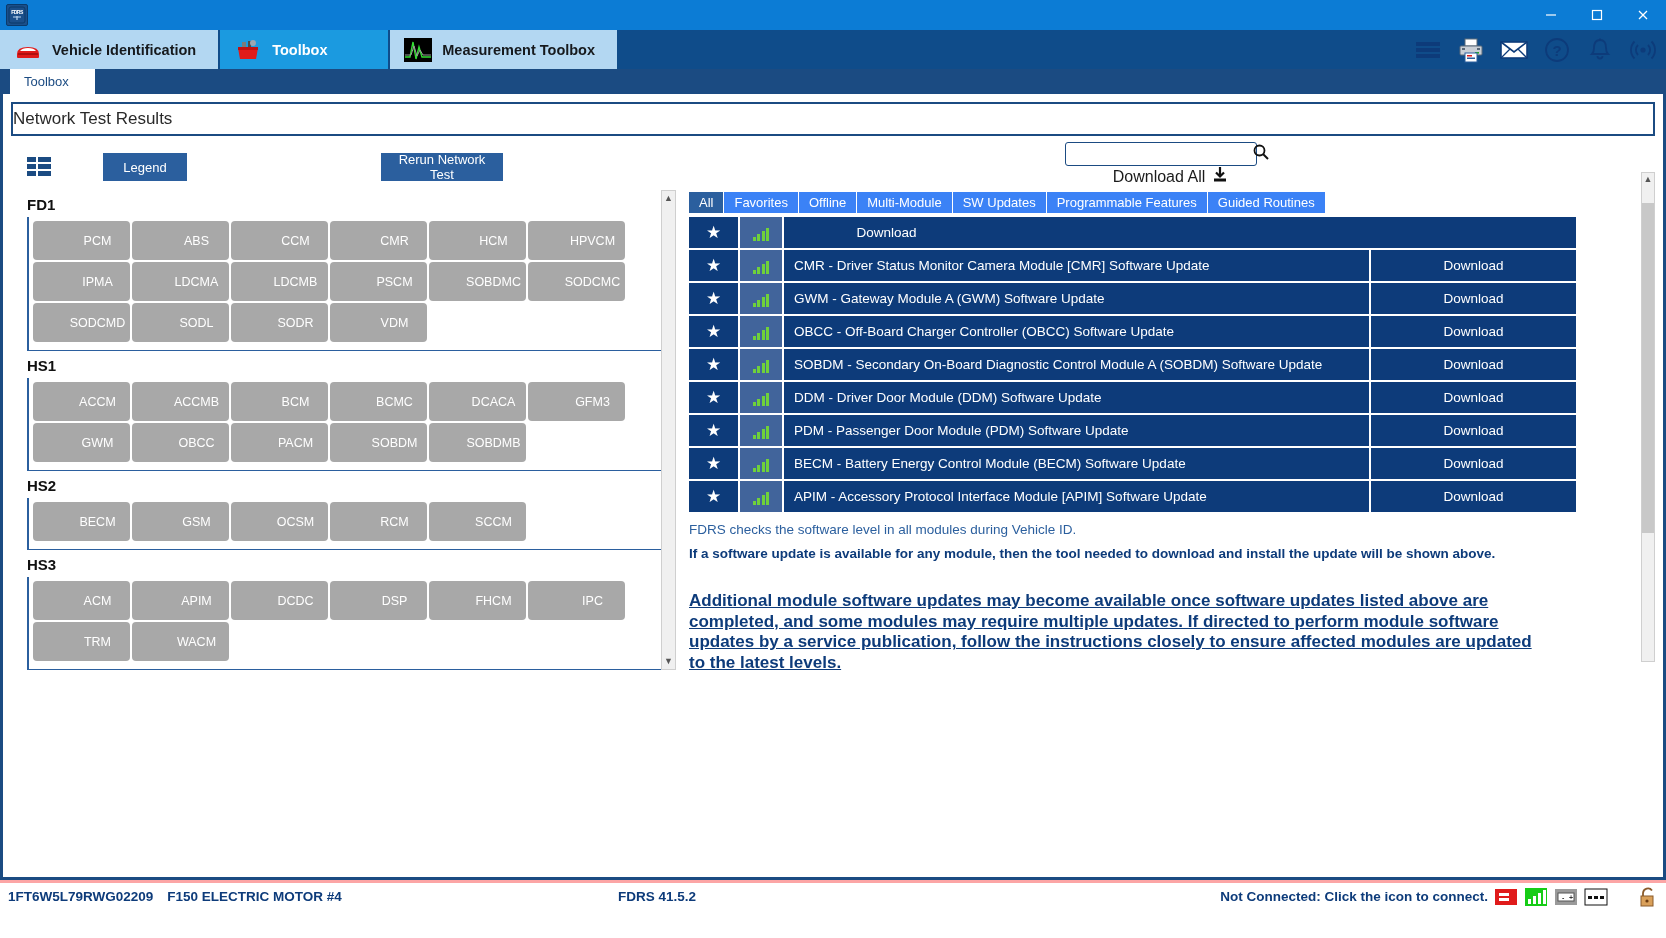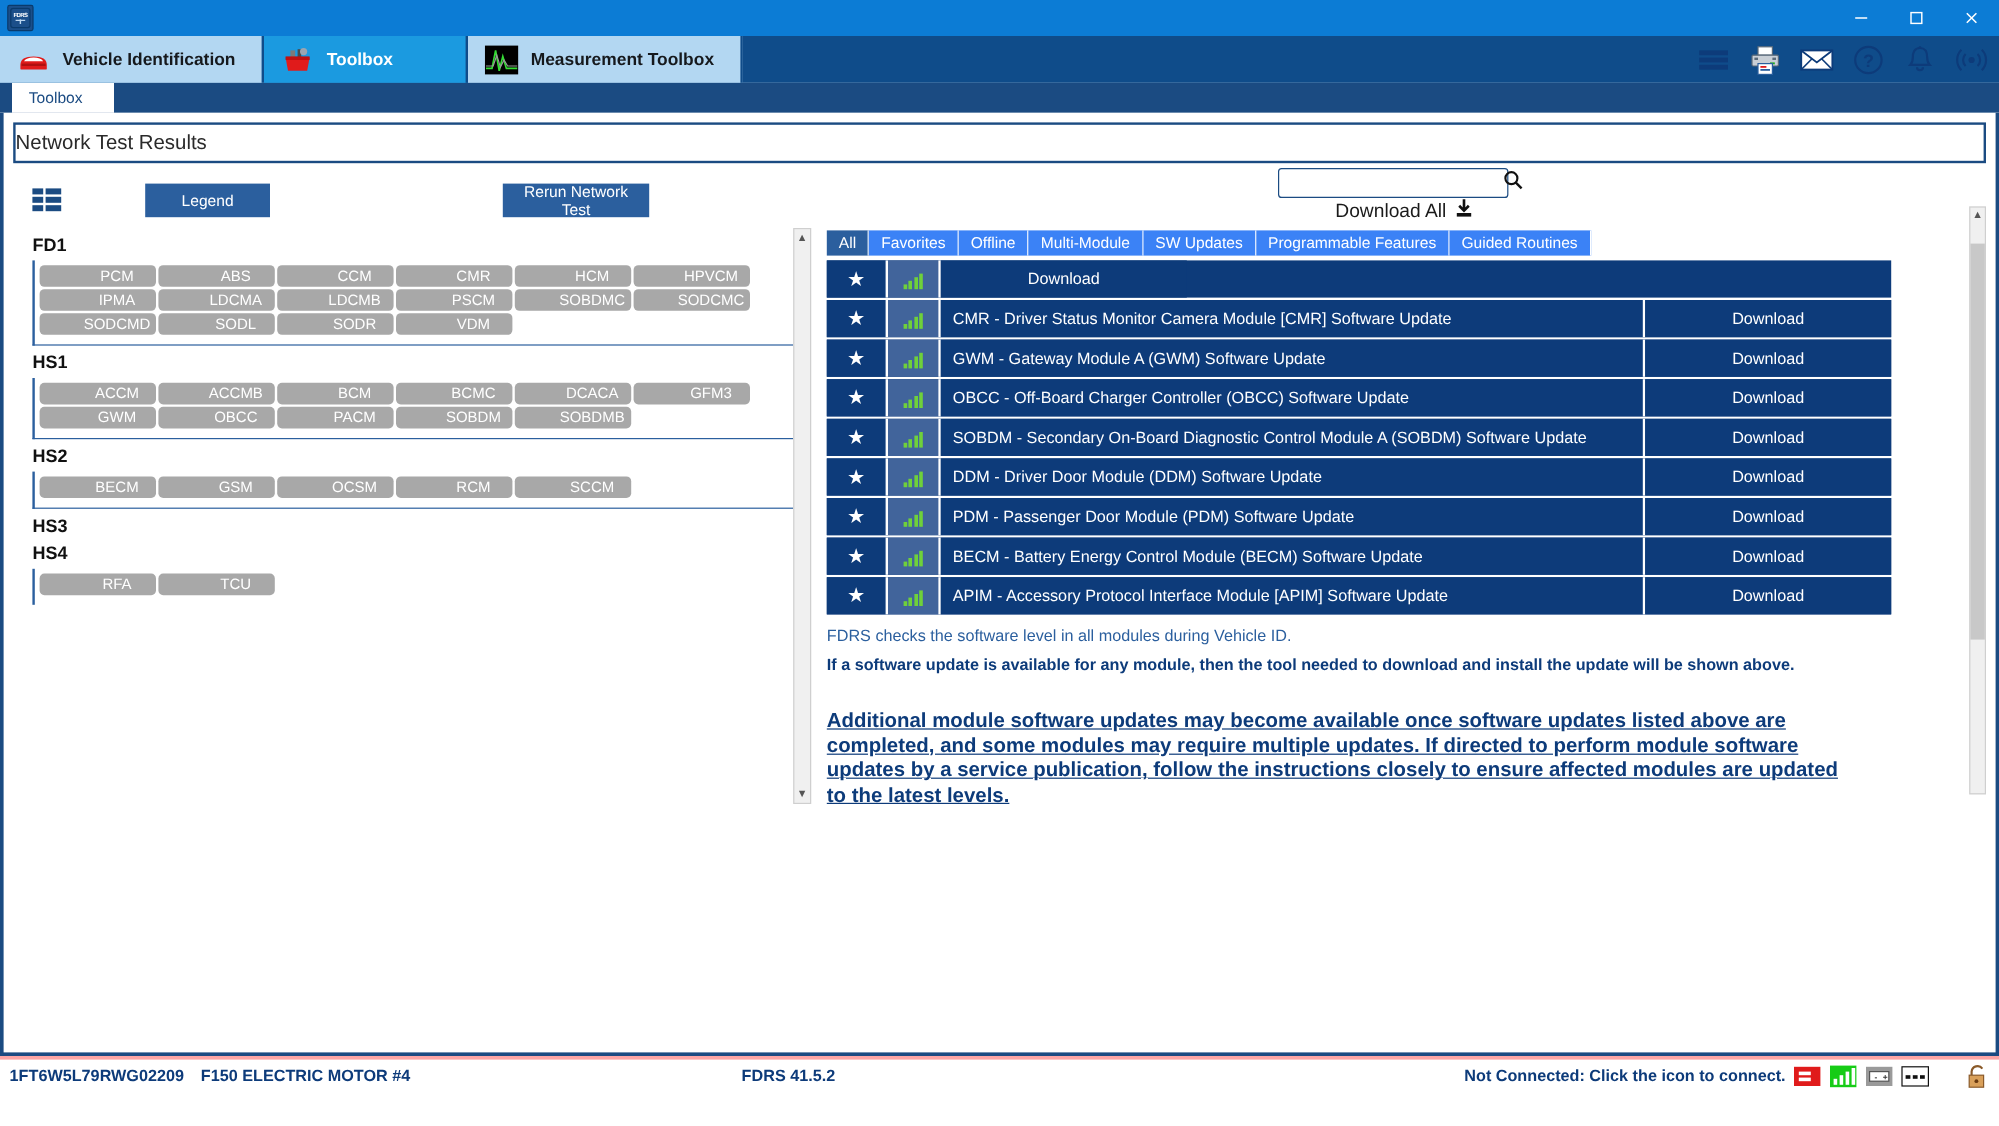--- a/index.html
+++ b/index.html
@@ -109,40 +109,40 @@
   .left-toolbar { display: flex; align-items: center; height: 34px; margin-top: 6px; }
   .grid-icon { width: 24px; height: 20px; margin-left: 16px; display: grid;
     grid-template-columns: 9px 13px; grid-template-rows: 5px 5px 5px; gap: 2px; }
   .grid-icon i { background: #1b4b82; display: block; }
   .btn-blue {
     background: #2b5f9e; color: #fff; border: none;
     font-size: 13px; font-family: "Liberation Sans", sans-serif;
     height: 28px; display:flex; align-items:center; justify-content:center;
     cursor: pointer;
   }
-  #legend-btn { width: 104px; margin-left: 70px; }
+  #legend-btn { width: 84px; margin-left: 52px; }
   #rerun-btn  { width: 122px; margin-left: 194px; }
 
   .net-scroll {
     position: absolute; top: 46px; left: 0; width: 658px; height: 480px;
     overflow: hidden;
   }
   .net-inner { width: 640px; }
   .net-group-title { font-size: 15px; font-weight: bold; color: #111; margin: 6px 0 4px 16px; }
   .net-group-body {
     border-left: 2px solid #2b5f9e;
     border-bottom: 1px solid #2b5f9e;
     margin-left: 16px;
     padding: 4px 0 6px 0;
     width: 634px;
   }
   .net-group-body.nobottom { border-bottom: none; }
   .mod-row { display: flex; gap: 2px; margin-bottom: 2px; padding-left: 4px; }
   .mod {
-    width: 97px; height: 18px;
+    width: 97px; height: 39px;
     background: #a8a8a8;
     border-radius: 4px;
     color: #ffffff;
     font-size: 12.5px;
     display: flex; align-items: center; justify-content: center;
     cursor: pointer;
     padding-left: 32px;
   }
   .vscroll {
     position: absolute; top: 46px; left: 650px;
@@ -435,20 +435,34 @@
             <div class="net-group-body">
               <div class="mod-row">
                 <div class="mod">BECM</div>
                 <div class="mod">GSM</div>
                 <div class="mod">OCSM</div>
                 <div class="mod">RCM</div>
                 <div class="mod">SCCM</div>
               </div>
             </div>
             <div class="net-group-title">HS3</div>
+            <div class="net-group-body">
+              <div class="mod-row">
+                <div class="mod">ACM</div>
+                <div class="mod">APIM</div>
+                <div class="mod">DCDC</div>
+                <div class="mod">DSP</div>
+                <div class="mod">FHCM</div>
+                <div class="mod">IPC</div>
+              </div>
+              <div class="mod-row">
+                <div class="mod">TRM</div>
+                <div class="mod">WACM</div>
+              </div>
+            </div>
             <div class="net-group-title">HS4</div>
             <div class="net-group-body nobottom">
               <div class="mod-row">
                 <div class="mod">RFA</div>
                 <div class="mod">TCU</div>
               </div>
             </div>
           </div>
       </div>
 

